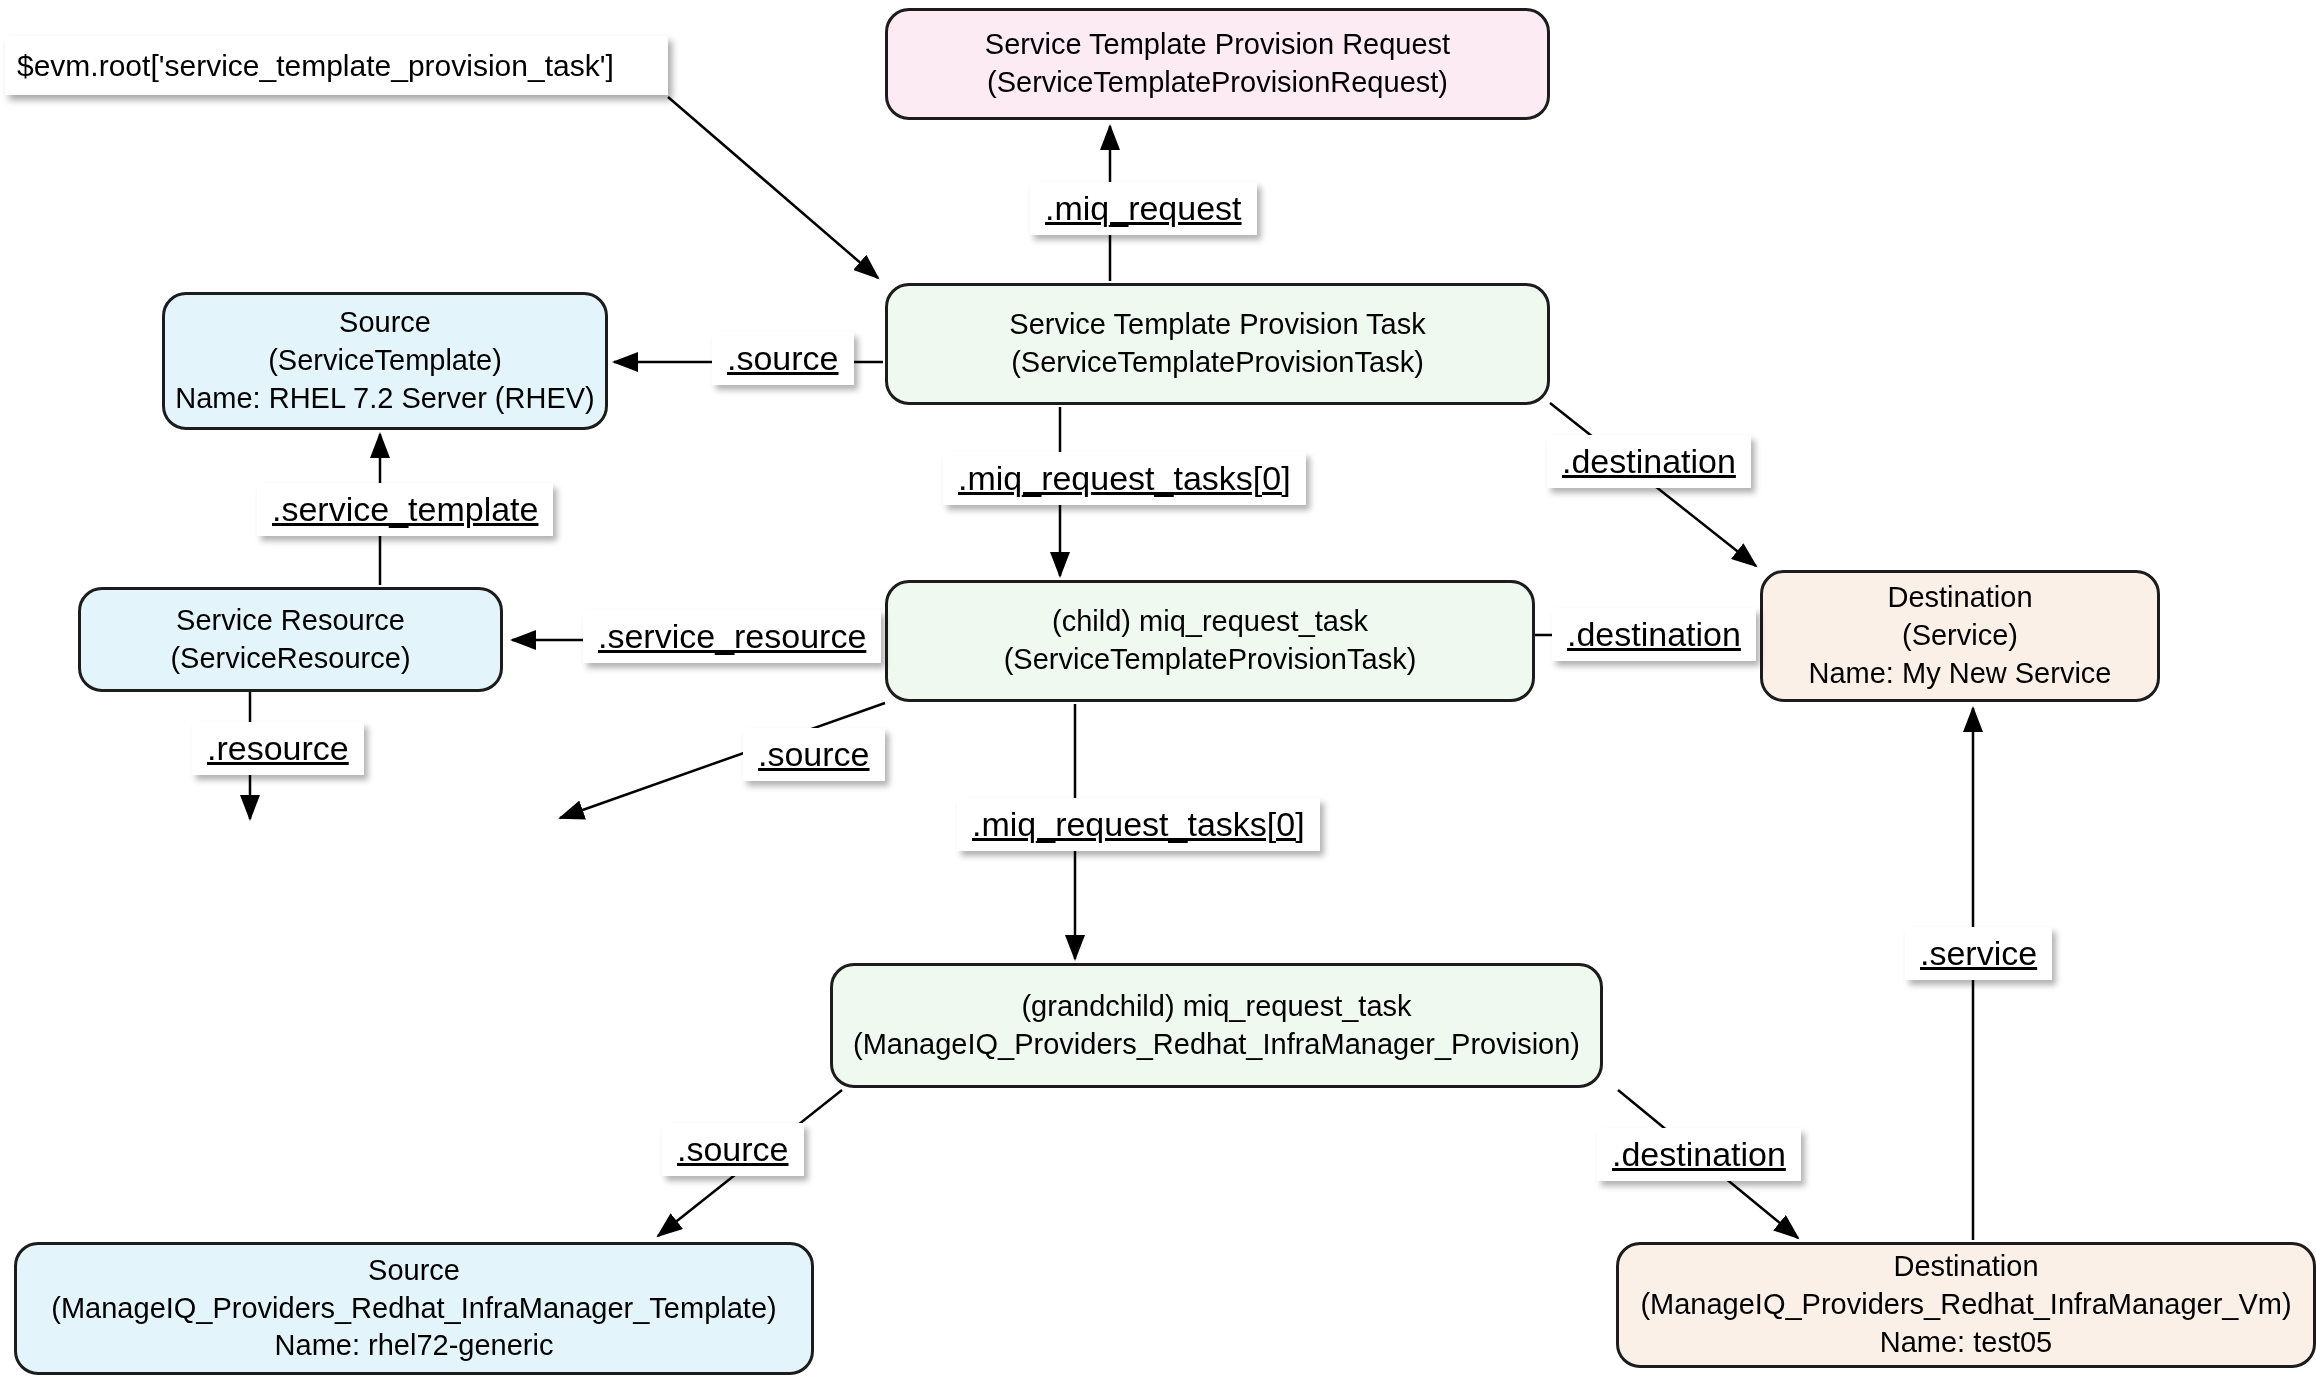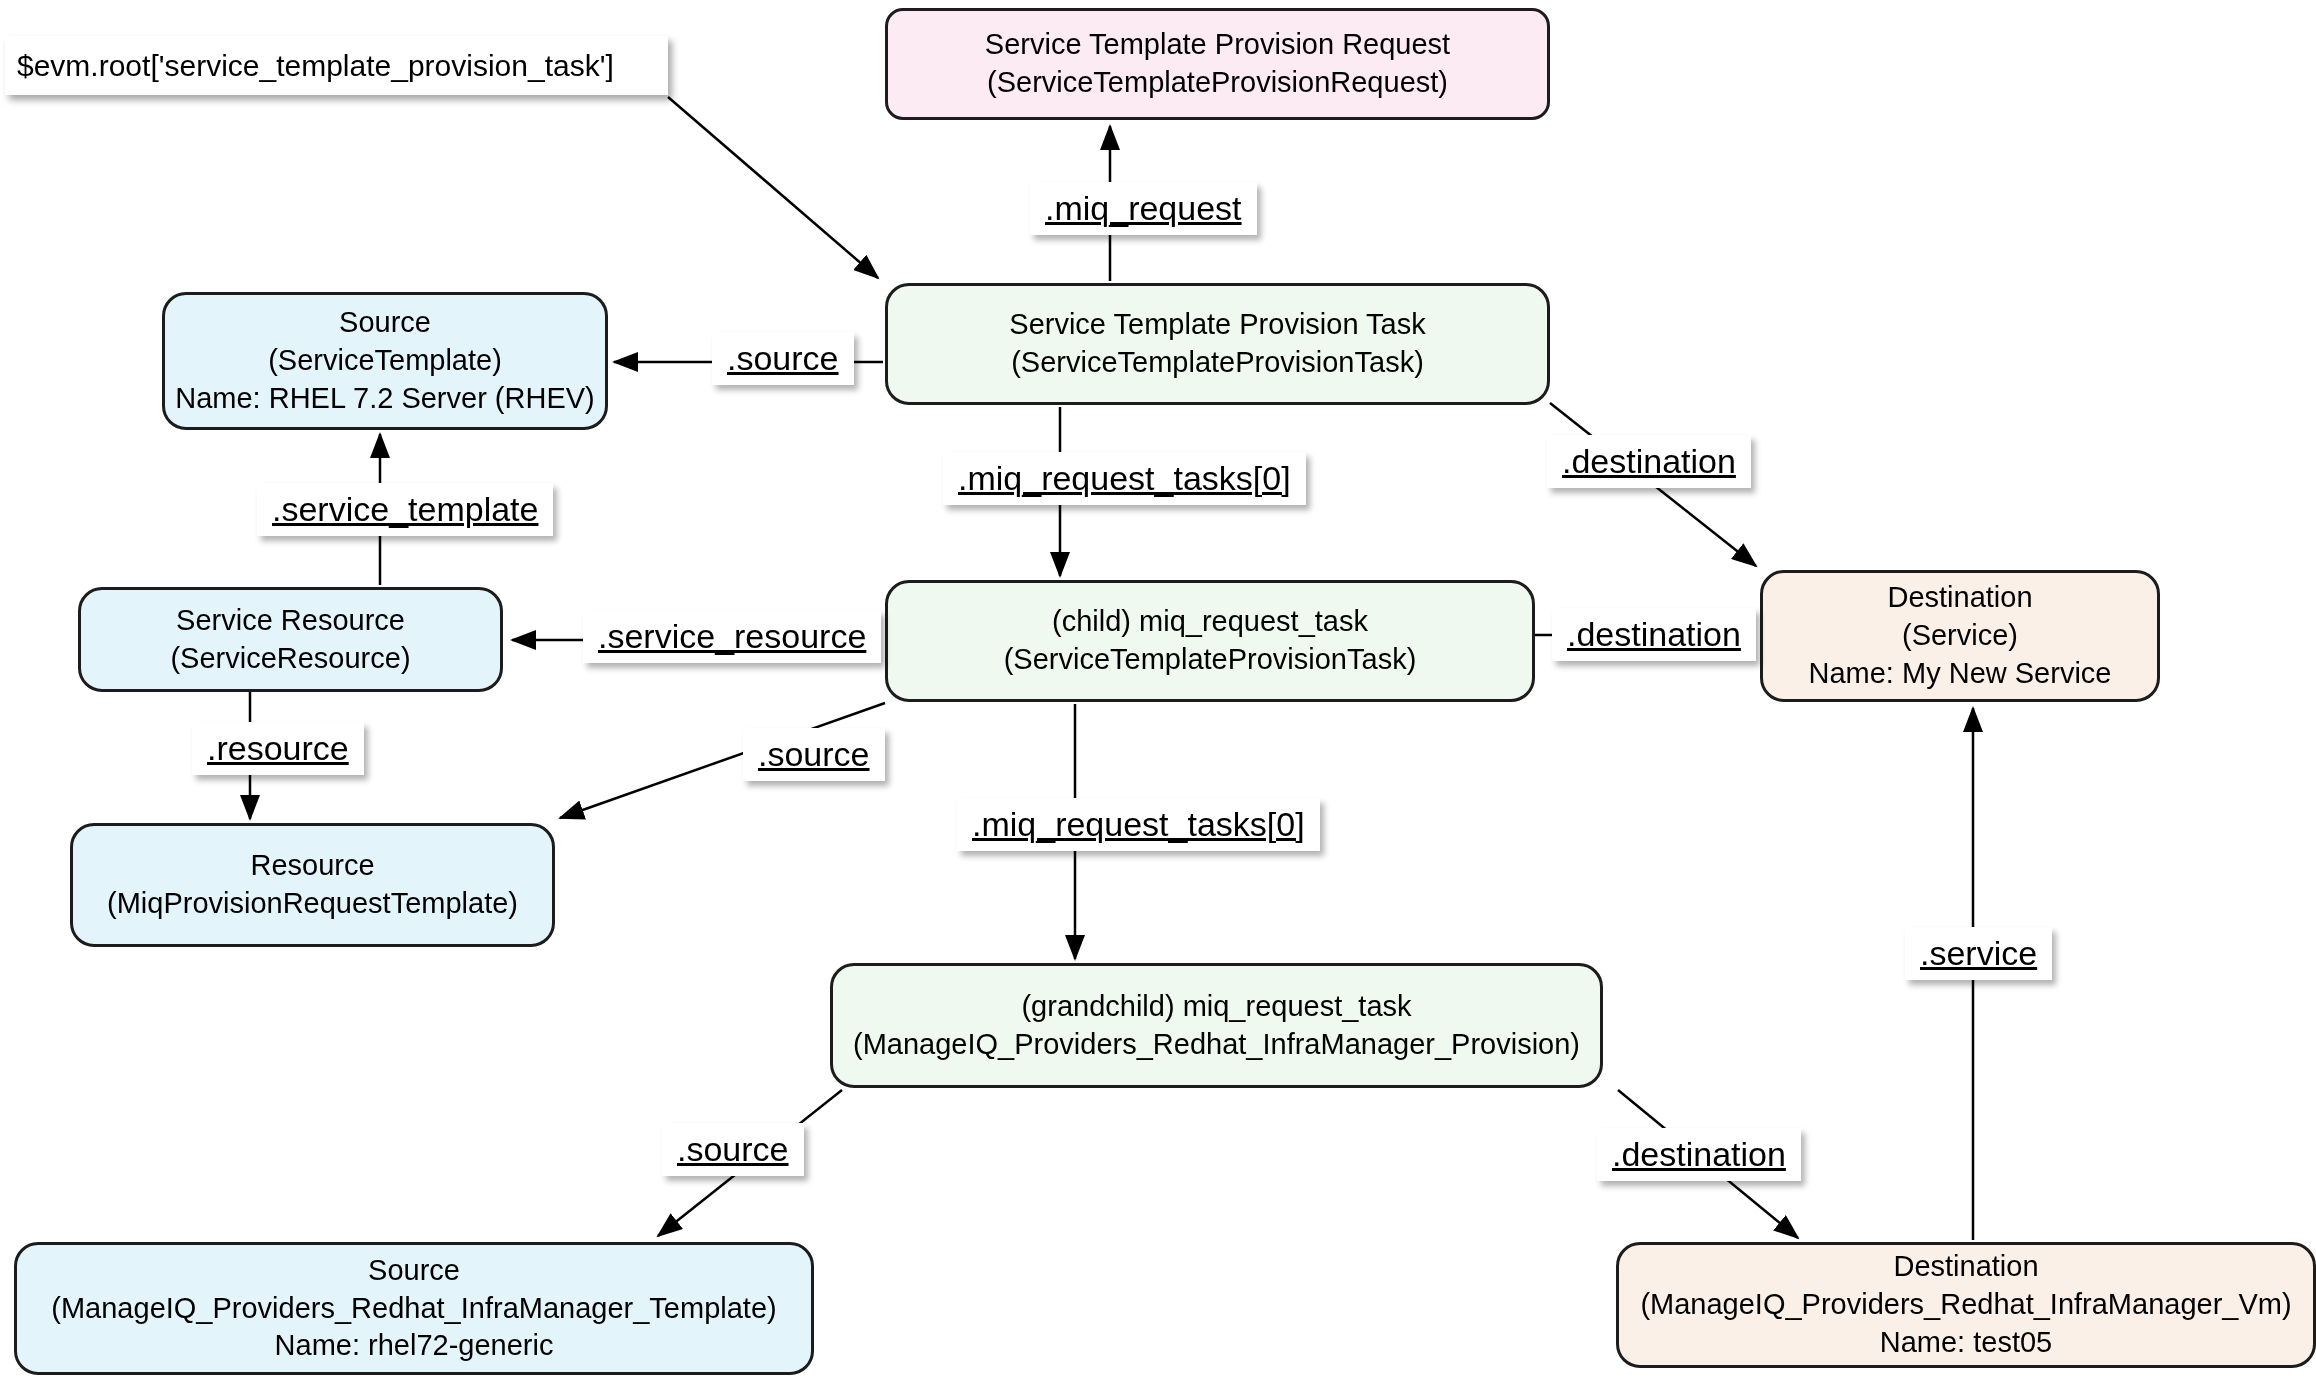--- a/index.html
+++ b/index.html
@@ -58,45 +58,41 @@
       <line x1="842" y1="1090" x2="658" y2="1236" marker-end="url(#arrow)"></line>
       <line x1="1618" y1="1090" x2="1798" y2="1238" marker-end="url(#arrow)"></line>
       <line x1="1973" y1="1240" x2="1973" y2="708" marker-end="url(#arrow)"></line>
     </g>
   </svg>
 
   <div class="evm-root">
     <span>$evm.root['service_template_provision_task']</span>
   </div>
 
-  <div class="node fill-pink" style="left:885px; top:8px; width:665px; height:112px;border-radius:18px;">
+  <div class="node fill-pink" style="left:885px; top:8px; width:665px; height:112px;">
     <div>Service Template Provision Request</div>
     <div>(ServiceTemplateProvisionRequest)</div>
   </div>
 
   <div class="node fill-green" style="left:885px; top:283px; width:665px; height:122px;">
     <div>Service Template Provision Task</div>
     <div>(ServiceTemplateProvisionTask)</div>
   </div>
 
   <div class="node fill-blue" style="left:162px; top:292px; width:446px; height:138px;">
     <div>Source</div>
     <div>(ServiceTemplate)</div>
     <div>Name: RHEL 7.2 Server (RHEV)</div>
   </div>
 
   <div class="node fill-blue" style="left:78px; top:587px; width:425px; height:105px;">
     <div>Service Resource</div>
     <div>(ServiceResource)</div>
   </div>
 
-  <div class="node fill-blue" style="left:70px; top:823px; width:485px; height:124px;">
-    <div>Resource</div>
-    <div>(MiqProvisionRequestTemplate)</div>
-  </div>
 
   <div class="node fill-green" style="left:885px; top:580px; width:650px; height:122px;">
     <div>(child) miq_request_task</div>
     <div>(ServiceTemplateProvisionTask)</div>
   </div>
 
   <div class="node fill-orange" style="left:1760px; top:570px; width:400px; height:132px;">
     <div>Destination</div>
     <div>(Service)</div>
     <div>Name: My New Service</div>

